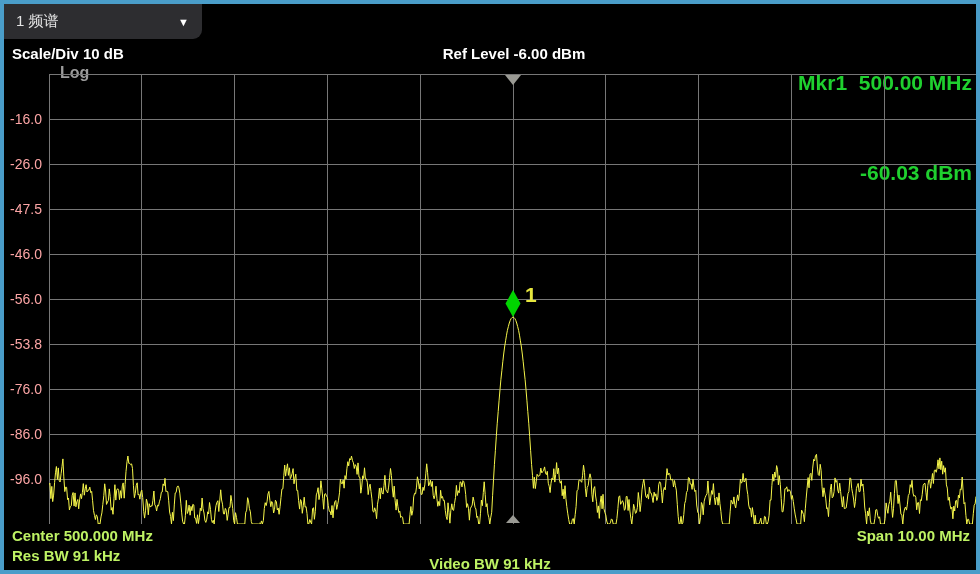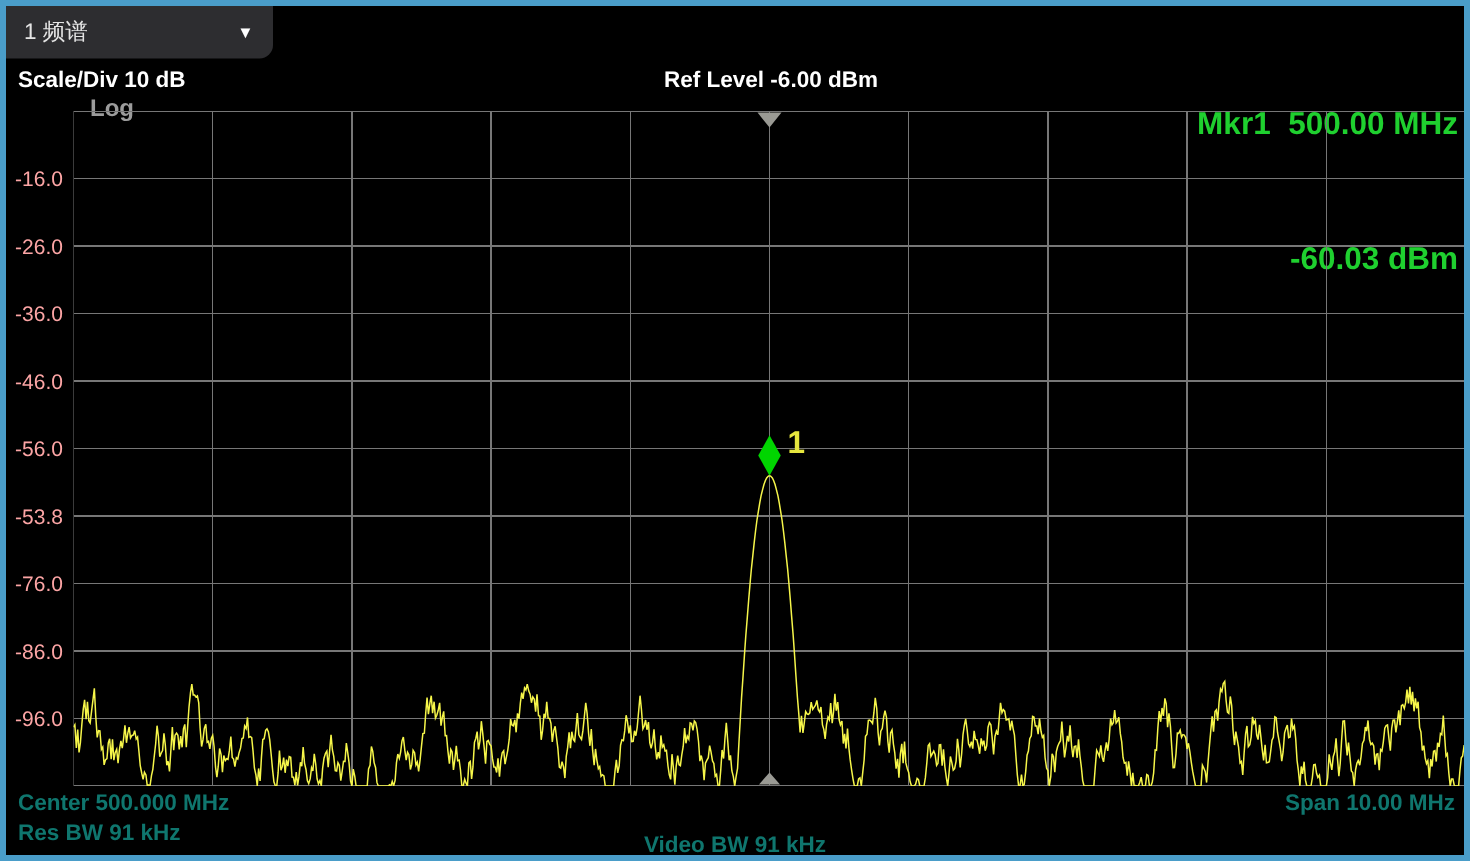--- a/index.html
+++ b/index.html
@@ -10,21 +10,21 @@
     position: relative;
     width: 980px; height: 574px;
     background: #000;
     border: 4px solid #4a9dc9;
     overflow: hidden;
   }
 
   
   .dropdown {
     position: absolute; left: 0; top: 0;
-    width: 178px; height: 35px;
+    width: 198px; height: 35px;
     background: #2d2d30;
     border-bottom-right-radius: 9px;
     display: flex; align-items: center;
     cursor: pointer;
   }
   .dd-label { color: #e4e4e4; font-size: 15px; padding-left: 12px; }
   .dd-caret { color: #ffffff; font-size: 11px; margin-left: auto; padding-right: 13px; }
 
   .scalediv {
     position: absolute; left: 8px; top: 41px;
@@ -51,21 +51,21 @@
   .ytick {
     position: absolute;
     width: 40px; right: auto;
     text-align: center;
     color: #fca5a5; font-size: 14px;
     transform: translateY(-50%);
   }
 
   #plot { position: absolute; left: 45px; top: 70px; }
 
-  .footer-label { position: absolute; color: #0f766e; font-size: 15px; font-weight: bold; white-space: pre; }
+  .footer-label { position: absolute; color: #bef264; font-size: 15px; font-weight: bold; white-space: pre; }
   .f-center   { left: 8px;  top: 523px; }
   .f-videobw  { left: 0; right: 0; top: 523px; text-align: center; margin-top: 28px; }
   .f-span     { right: 6px; top: 523px; text-align: right; }
   .f-resbw    { left: 8px;  top: 543px; }
   .f-sweep    { right: 6px; top: 543px; text-align: right; }
 </style>
 </head>
 <body>
 
 <div class="screen">
@@ -81,21 +81,21 @@
   <div class="mkr">
     <div>Mkr1  500.00 MHz</div>
     <div>-60.03 dBm</div>
   </div>
 
   <div class="loglabel">Log</div>
 
   <div id="ylabels">
       <div class="ytick" style="left: 2px; top: 115px;">-16.0</div>
       <div class="ytick" style="left: 2px; top: 160px;">-26.0</div>
-      <div class="ytick" style="left: 2px; top: 205px;">-36.0</div>
+      <div class="ytick" style="left: 2px; top: 205px;">-47.5</div>
       <div class="ytick" style="left: 2px; top: 250px;">-46.0</div>
       <div class="ytick" style="left: 2px; top: 295px;">-56.0</div>
       <div class="ytick" style="left: 2px; top: 340px;">-53.8</div>
       <div class="ytick" style="left: 2px; top: 385px;">-76.0</div>
       <div class="ytick" style="left: 2px; top: 430px;">-86.0</div>
       <div class="ytick" style="left: 2px; top: 475px;">-96.0</div>
     </div>
 
   <svg id="plot" width="928" height="450" viewBox="0 0 928 450">
       <line x1="0" y1="0" x2="0" y2="450" stroke="#777777" stroke-width="1" shape-rendering="crispEdges"></line>

